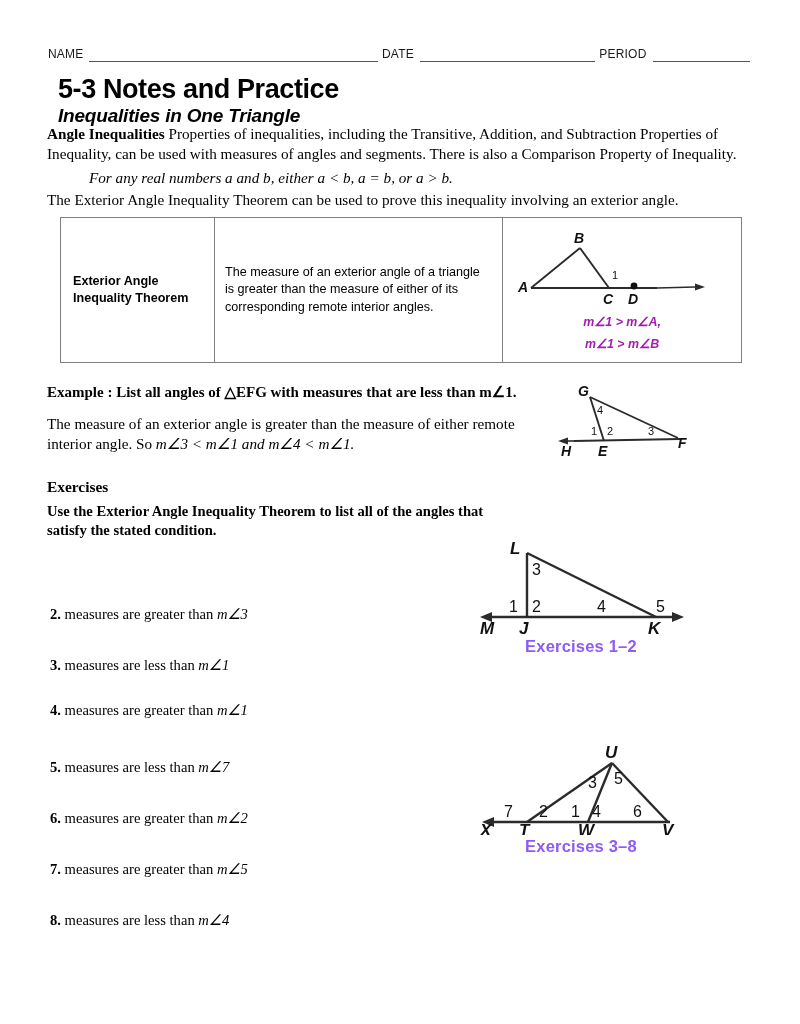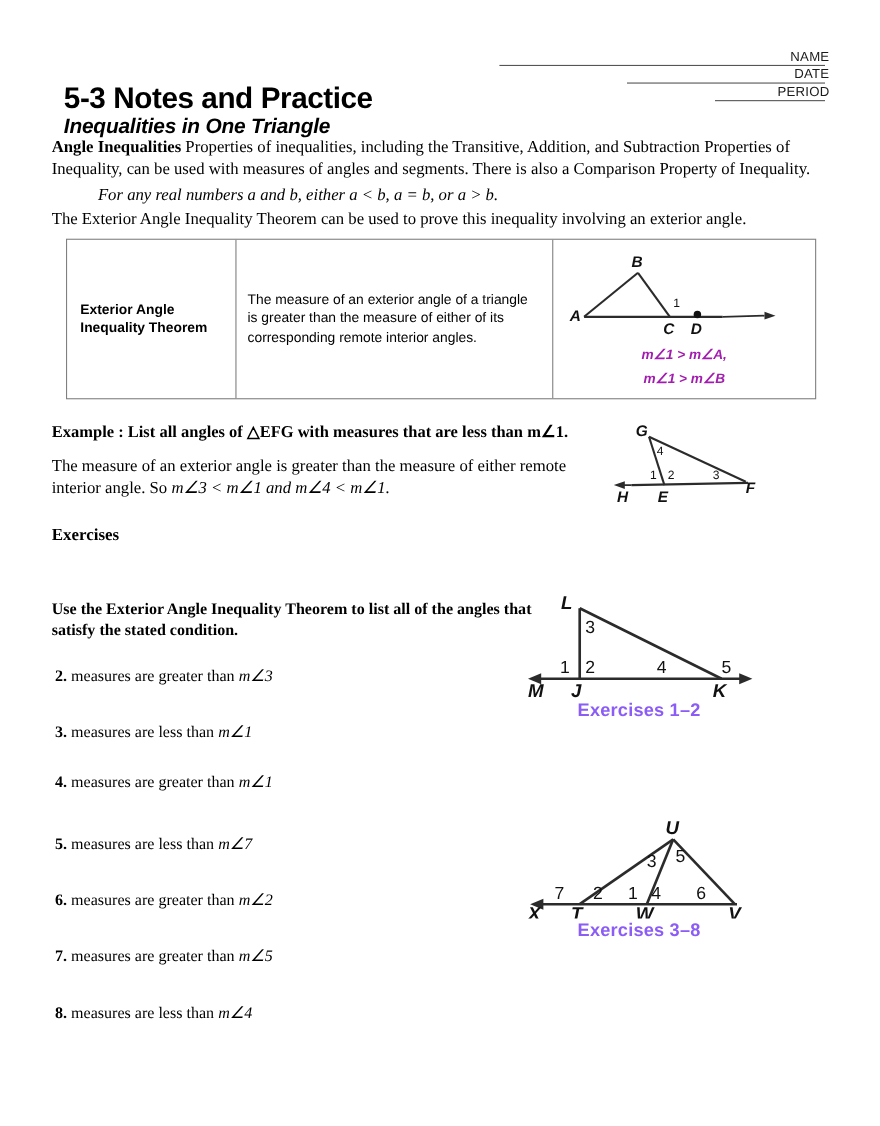--- a/index.html
+++ b/index.html
@@ -28,21 +28,20 @@
     left: 48px;
     top: 44px;
     width: 706px;
     height: 18px;
     display: flex;
     align-items: flex-end;
     font-family: "Liberation Sans", sans-serif;
     font-size: 12px;
     letter-spacing: .2px;
     color: #1a1a1a;
-    flex-direction: column;
   }
   .idrow .lbl { white-space: nowrap; padding-bottom: 1px; }
   .idrow .rule {
     border-bottom: 1px solid #555;
     height: 13px;
     margin: 0 4px 0 6px;
   }
   .rule-name { width: 296px; }
   .rule-date { width: 180px; }
   .rule-period { width: 100px; margin-right: 0; }
@@ -154,21 +153,20 @@
     font-weight: bold;
   }
   .exercises-dir {
     position: absolute;
     left: 47px;
     top: 502px;
     width: 450px;
     font-size: 14.6px;
     font-weight: bold;
     line-height: 1.32;
-    margin-top: 43px;
   }
   .ex-item {
     position: absolute;
     left: 50px;
     width: 330px;
     font-size: 14.6px;
     white-space: nowrap;
   }
   .ex-num { font-weight: bold; }
 

